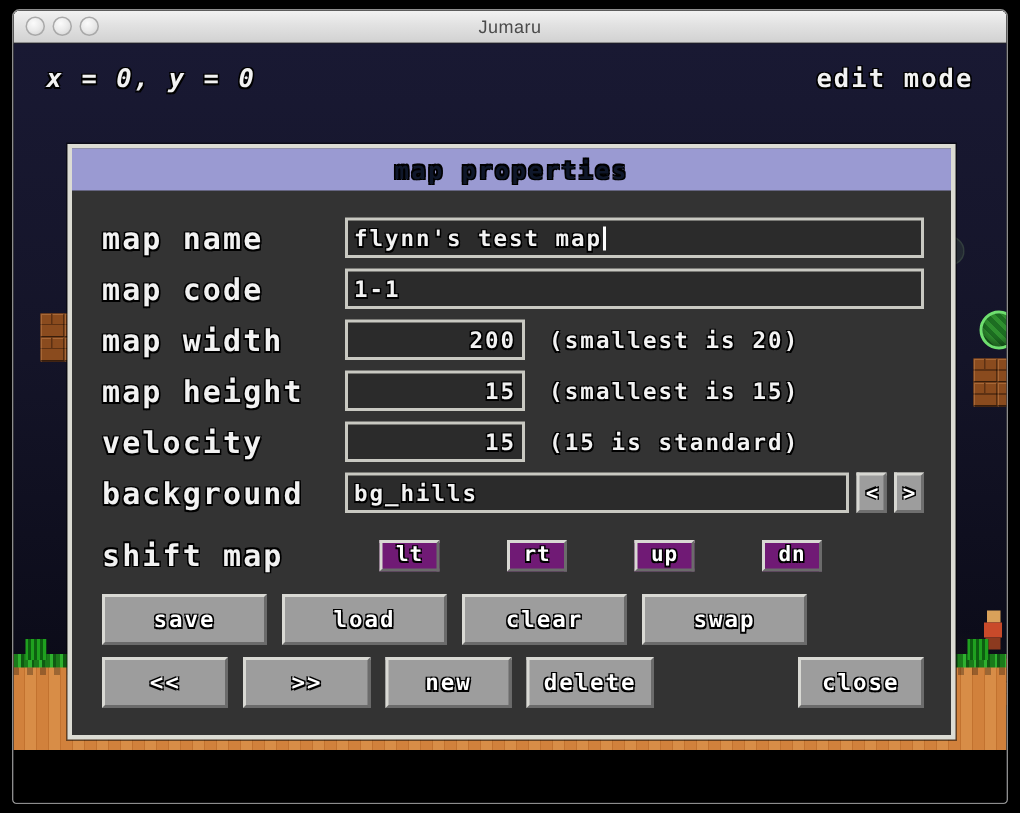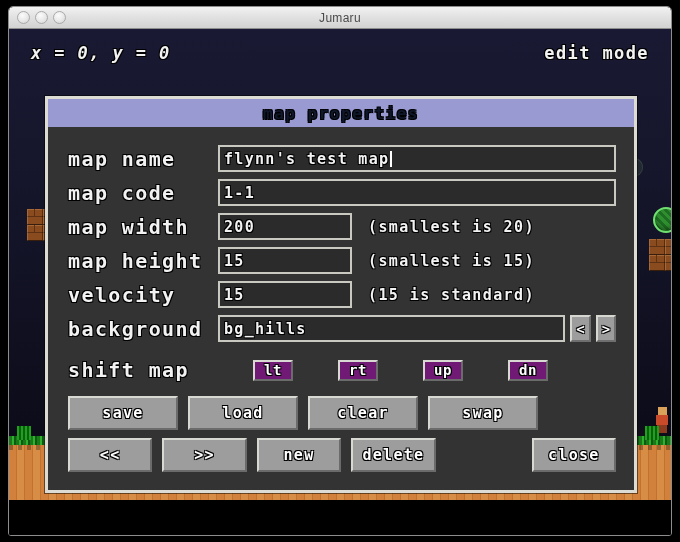--- a/index.html
+++ b/index.html
@@ -217,23 +217,24 @@
     border: 2px solid #c9c9c2;
     display:flex; align-items:center;
     padding: 0 4px;
     font-size: 15px;
     color: #f2f2f2;
     font-weight: bold;
     letter-spacing: 1.3px;
     text-shadow: 1px 1px 0 #000, -1px 1px 0 #000, 1px -1px 0 #000, -1px -1px 0 #000;
     overflow: hidden;
     white-space: nowrap;
+    margin-left: 12px;
   }
   .field.wide   { width: 420px; }
-  .field.narrow { width: 134px; }
+  .field.narrow { width: 120px; justify-content: flex-end; }
   .field.bg     { width: 382px; }
 
   .caret {
     display:inline-block;
     width: 2px; height: 16px;
     background: #ffffff;
     margin-left: 1px;
     vertical-align: middle;
   }
 

